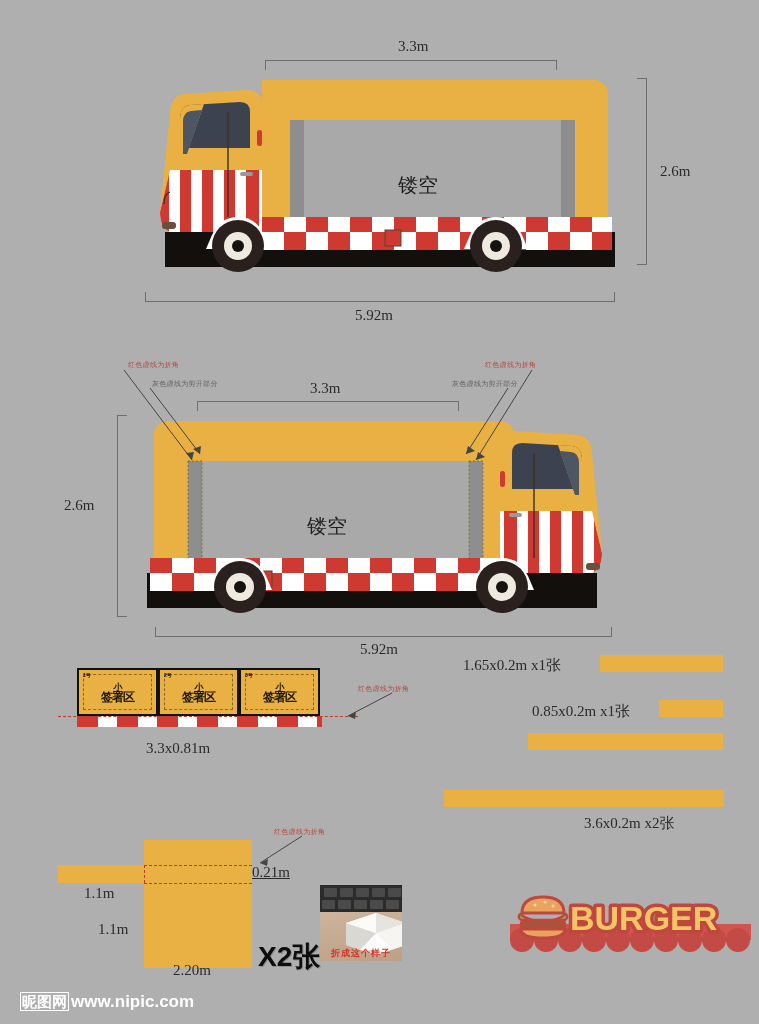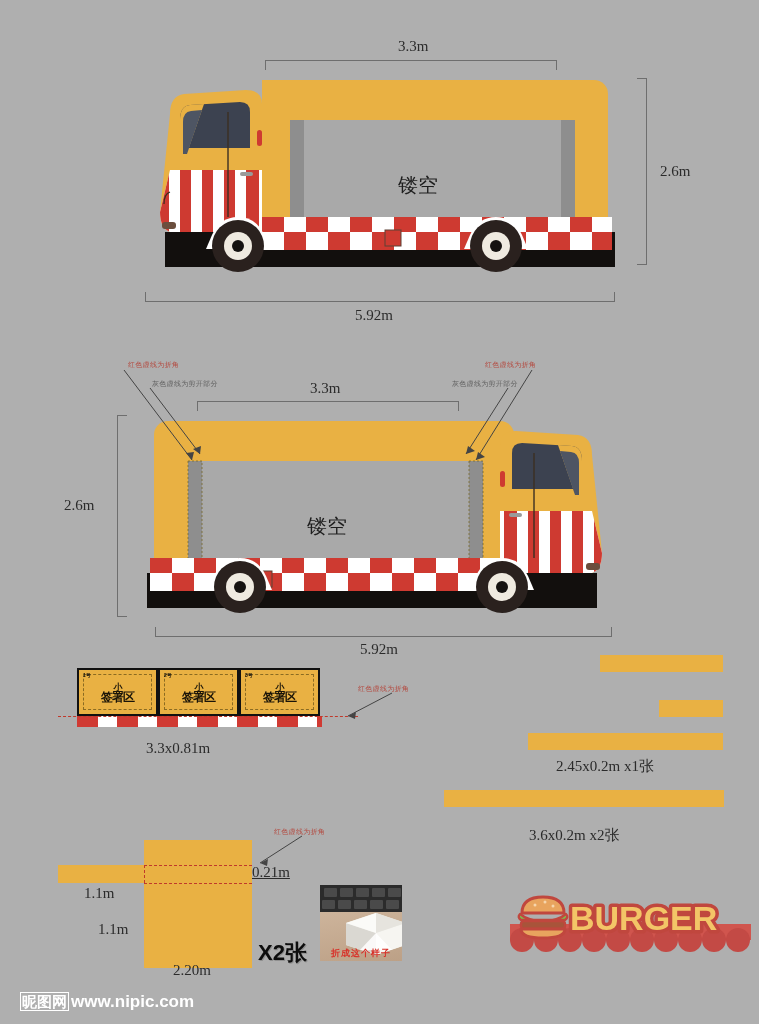--- a/index.html
+++ b/index.html
@@ -94,21 +94,21 @@
   .ystrip{position:absolute;background:#E9B143;}
 
   
   .ypiece{position:absolute;background:#E9B143;}
   .reddash-h{position:absolute;border-top:1px dashed #C0392B;}
   .reddash-v{position:absolute;border-left:1px dashed #C0392B;}
 
   
   #x2zhang{
     font-family:"Liberation Sans",sans-serif;
-    font-weight:bold;font-size:22px;color:#0d0d0d;
+    font-weight:bold;font-size:28px;color:#0d0d0d;
     text-shadow:1px 1px 0 #8f8f8f;
     white-space:nowrap;
   }
 
   
   #photo{
     left:320px;top:885px;width:82px;height:76px;
     overflow:hidden;
     background:#000000;
   }
@@ -370,29 +370,30 @@
   </div>
 
   <div class="abs reddash-h" style="left:58px;top:716px;width:300px;"></div>
   <div class="abs dim s20" style="left:146px;top:740px;">3.3x0.81m</div>
   <div class="abs note red" style="left:358px;top:684px;">红色虚线为折角</div>
   <svg class="abs" style="left:340px;top:690px;" width="60" height="32">
     <line x1="52" y1="3" x2="8" y2="26" stroke="#444" stroke-width="1"></line>
     <polygon points="8,26 16,22 15,29" fill="#444"></polygon>
   </svg>
 
+  <div class="abs dim s20" style="left:463px;top:656px;">1.65x0.2m x1张</div>
   <div class="abs ystrip" style="left:600px;top:655px;width:123px;height:17px;"></div>
 
+  <div class="abs dim s20" style="left:532px;top:702px;">0.85x0.2m x1张</div>
   <div class="abs ystrip" style="left:659px;top:700px;width:64px;height:17px;"></div>
 
   <div class="abs ystrip" style="left:528px;top:733px;width:195px;height:17px;"></div>
-  <div class="abs dim s20" style="left:556px;top:757px;">2.45x0.2m x1张</div>
 
   <div class="abs ystrip" style="left:444px;top:790px;width:280px;height:17px;"></div>
-  <div class="abs dim s20" style="left:529px;top:814px;margin-top:12px;">3.6x0.2m x2张</div>
+  <div class="abs dim s20" style="left:584px;top:814px;">3.6x0.2m x2张</div>
 
   <div class="abs ypiece" style="left:144px;top:840px;width:108px;height:128px;"></div>
   <div class="abs ypiece" style="left:58px;top:865px;width:86px;height:18px;"></div>
   <div class="abs reddash-h" style="left:144px;top:865px;width:108px;"></div>
   <div class="abs reddash-h" style="left:144px;top:883px;width:108px;"></div>
   <div class="abs reddash-v" style="left:144px;top:865px;height:18px;"></div>
 
   <div class="abs note red" style="left:274px;top:827px;">红色虚线为折角</div>
   <svg class="abs" style="left:250px;top:833px;" width="60" height="36">
     <line x1="52" y1="3" x2="10" y2="30" stroke="#444" stroke-width="1"></line>

